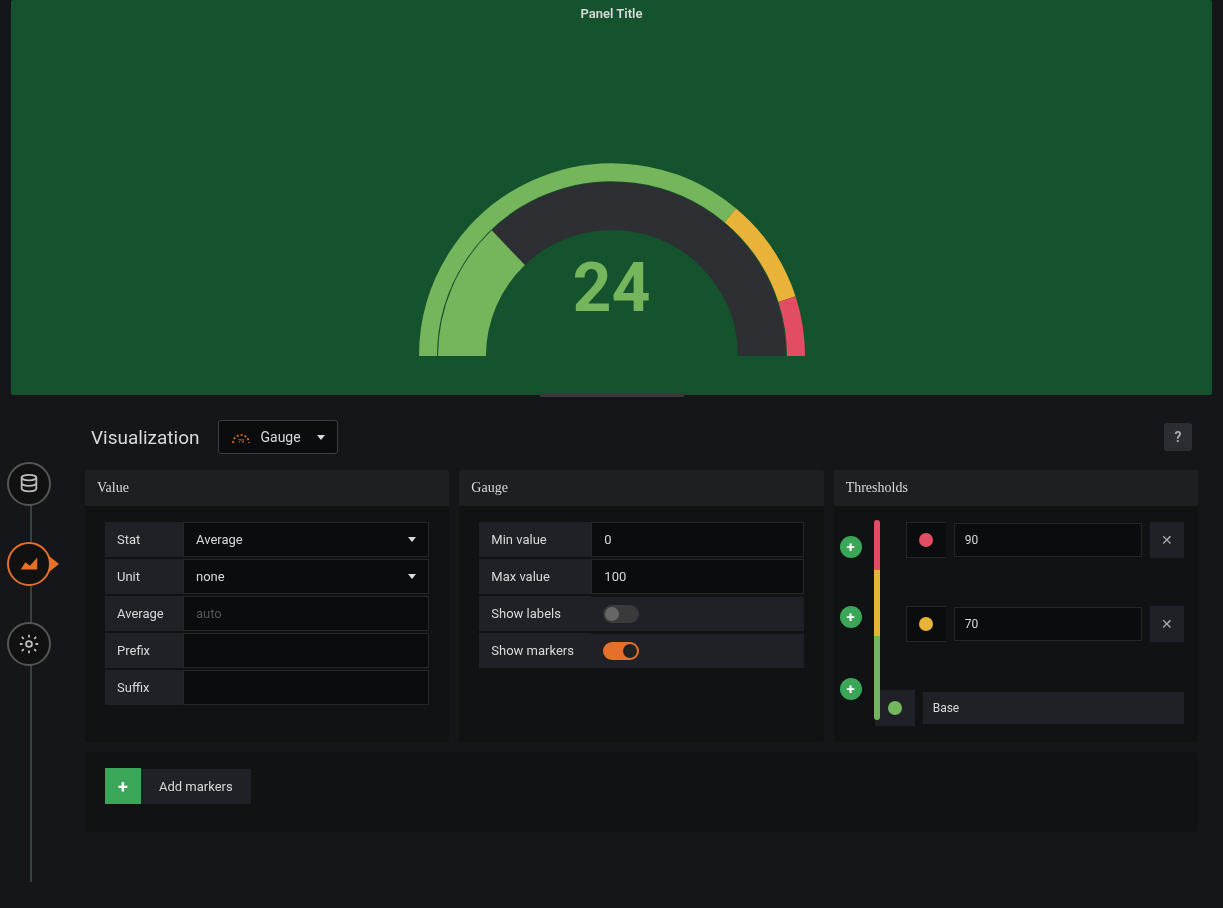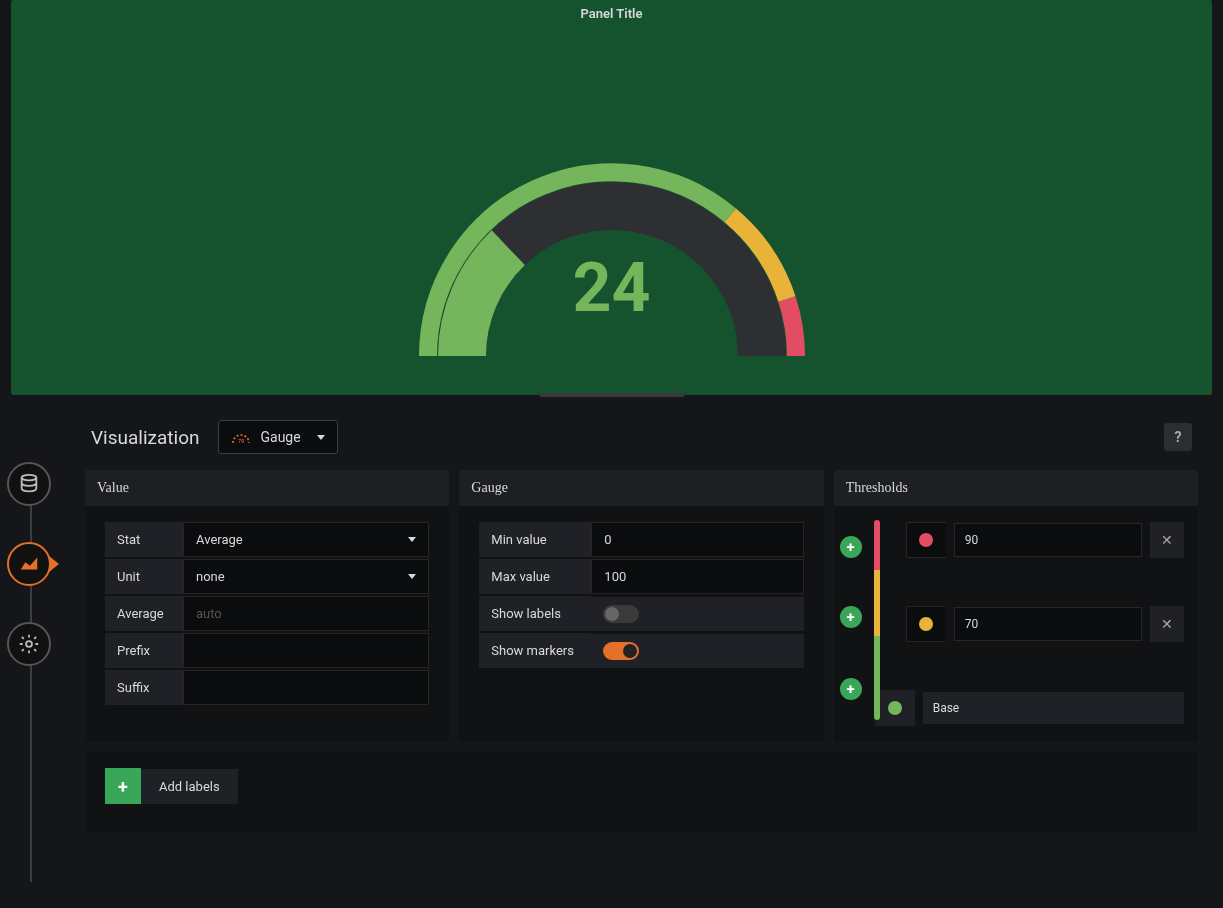--- a/index.html
+++ b/index.html
@@ -241,17 +241,17 @@
           <div class="th-input" style="background:var(--panel);border:none">Base</div>
         </div>
       </div>
     </div>
   </div>
 
   <div class="vm">
     <div class="sec-body">
       <div class="add-map">
         <div class="plus">+</div>
-        <div class="lbl">Add labels</div>
+        <div class="lbl">Add markers</div>
       </div>
     </div>
   </div>
 </div>
 
 </body></html>

